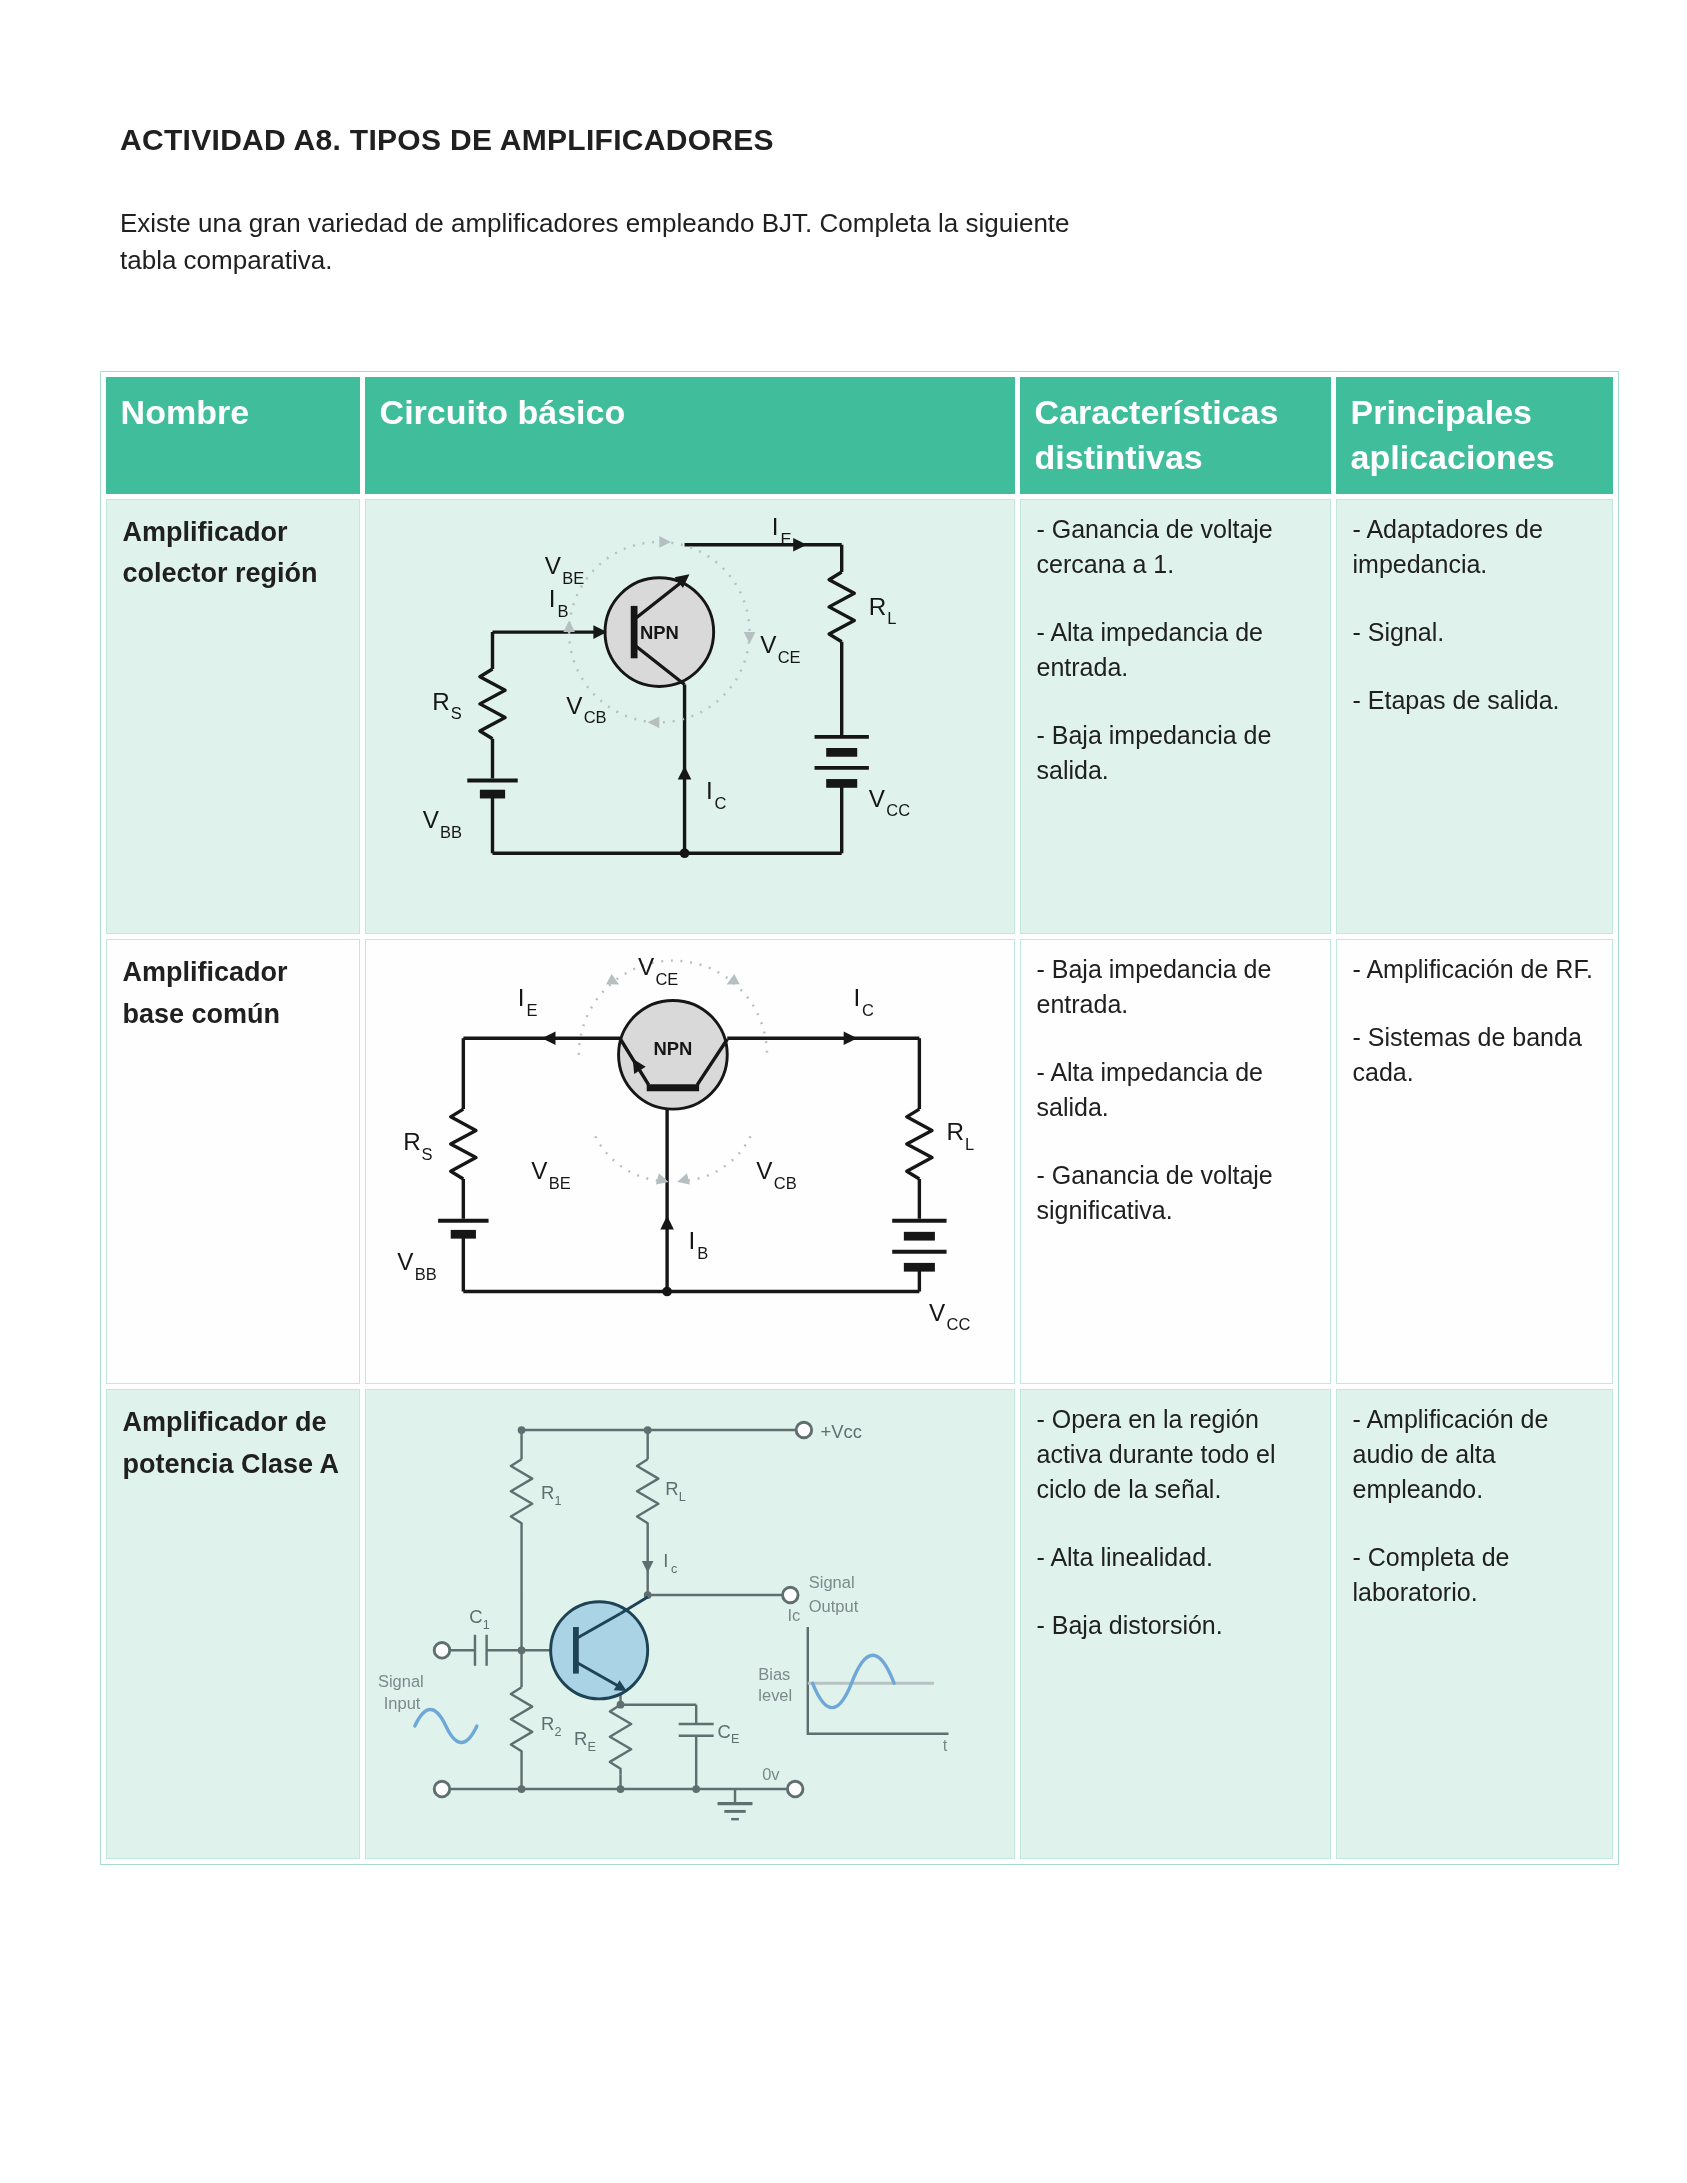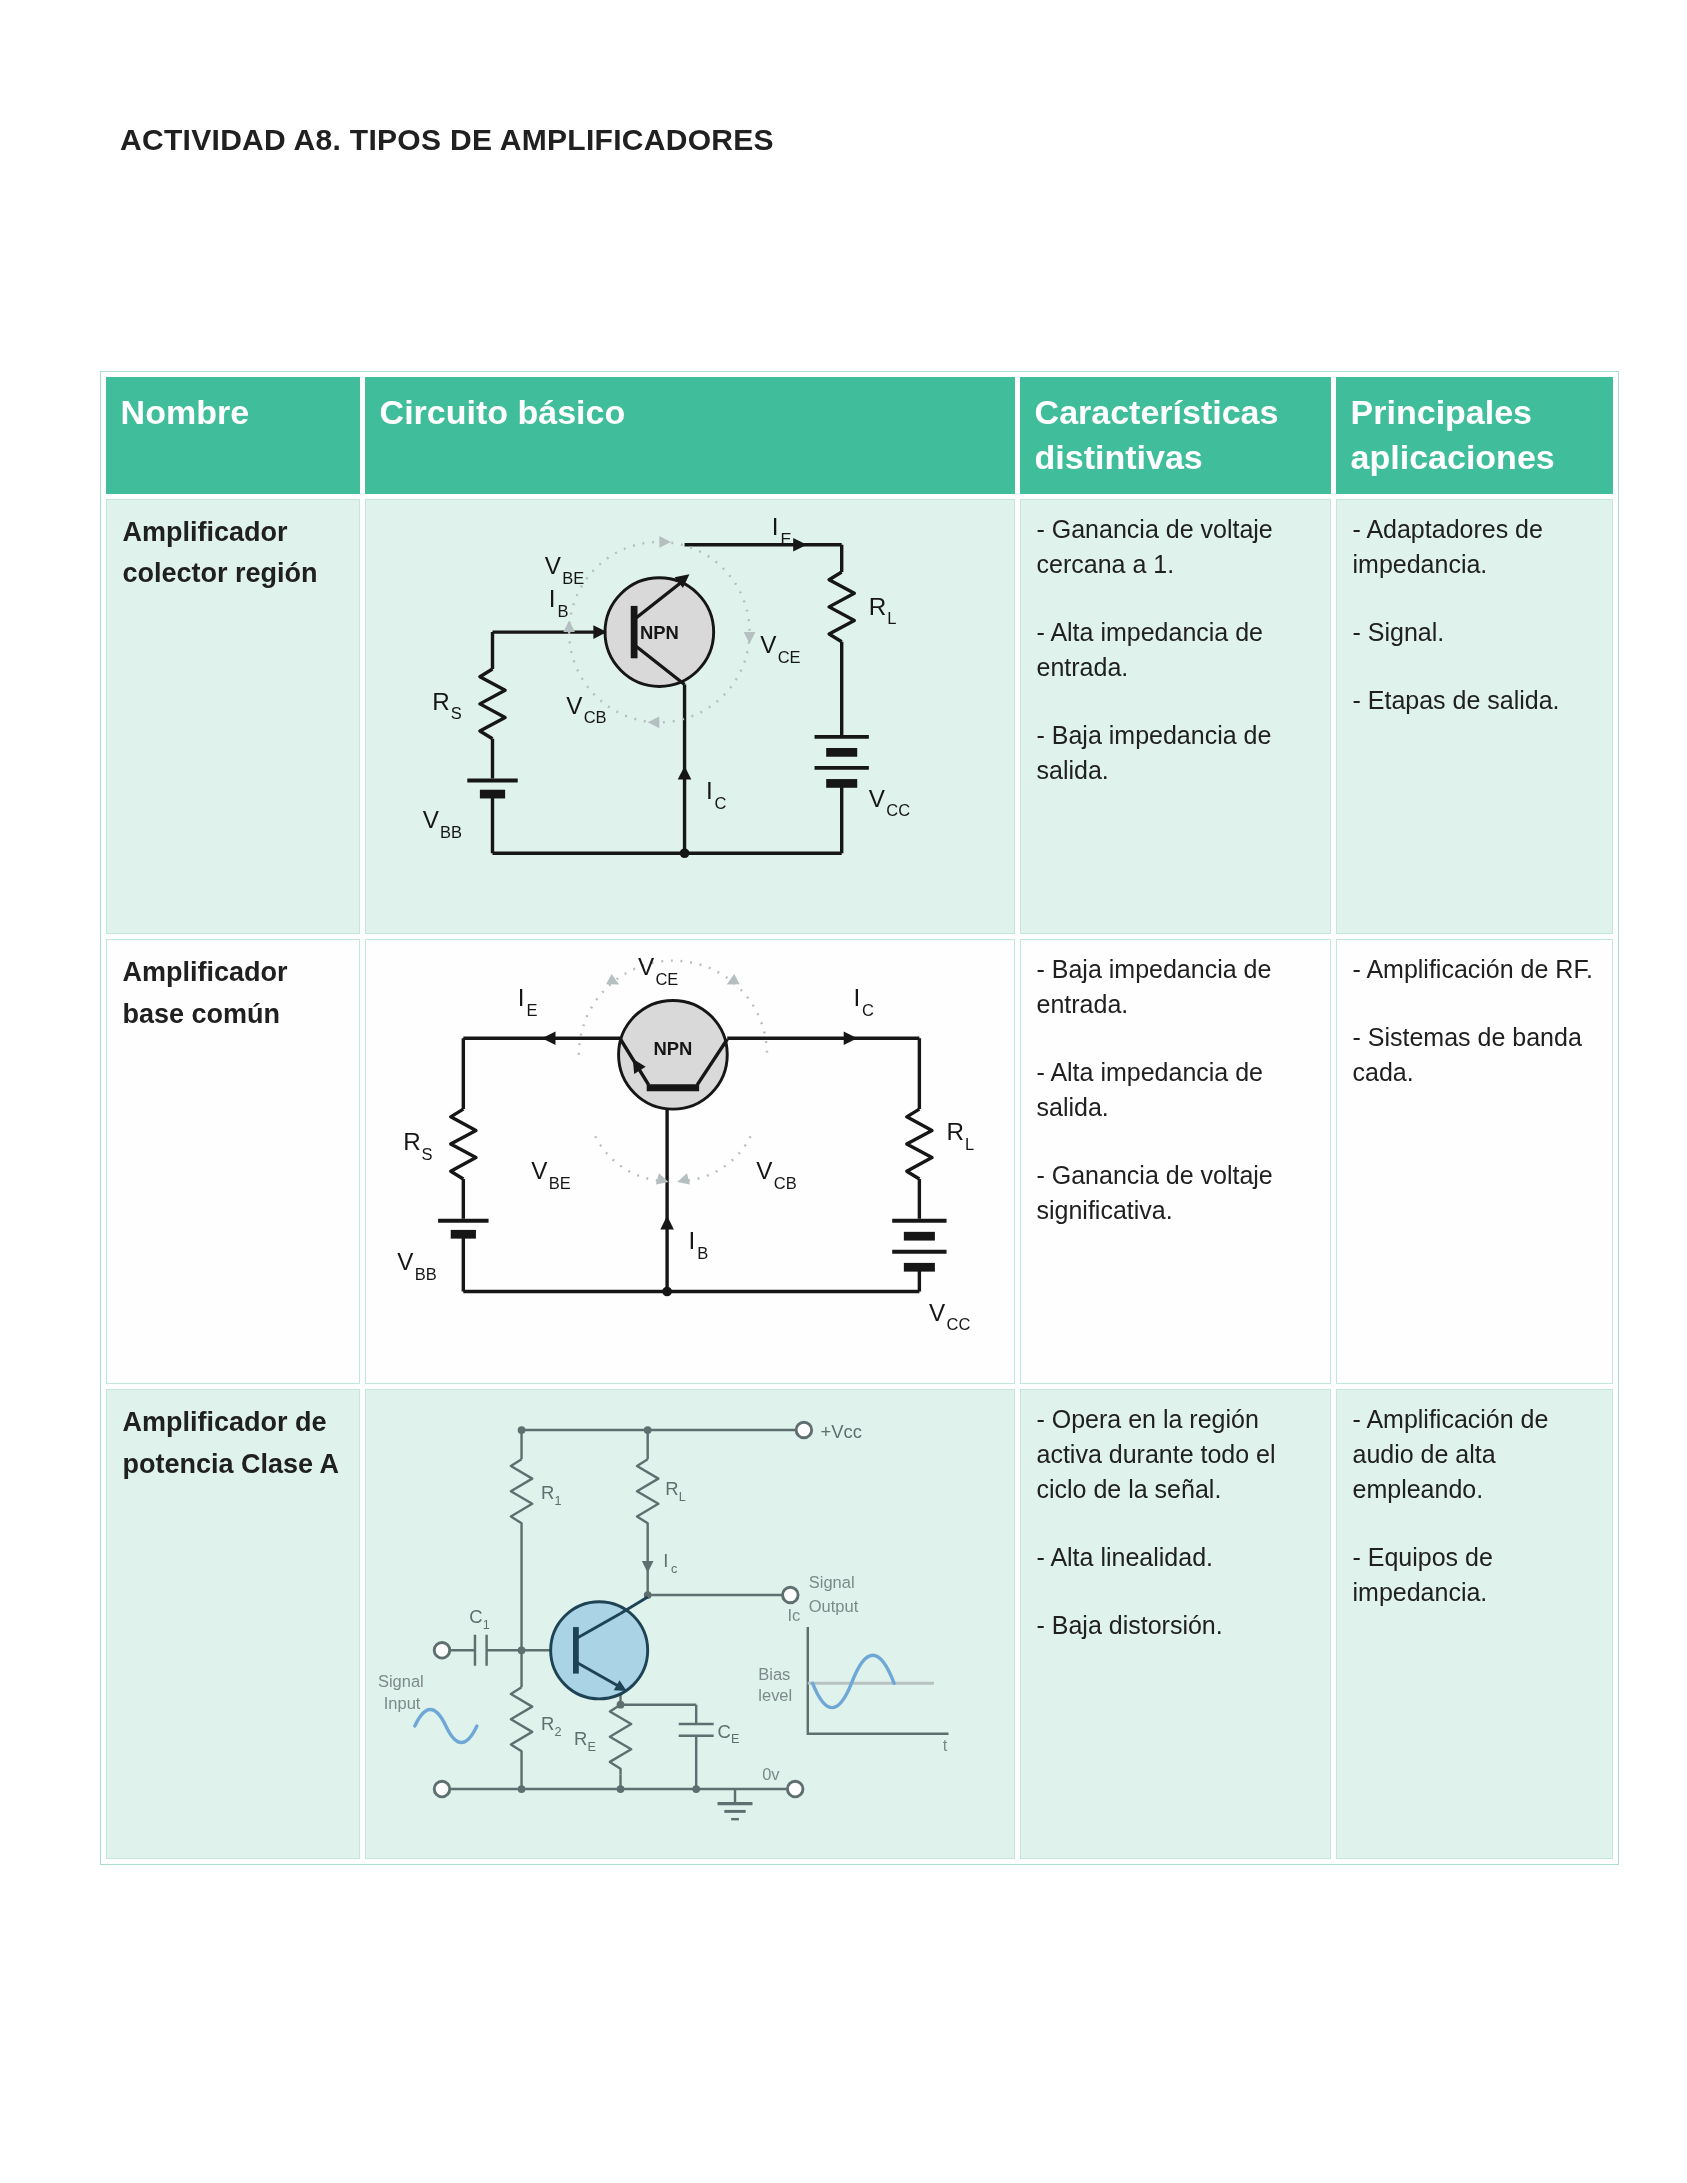--- a/index.html
+++ b/index.html
@@ -41,20 +41,21 @@
   svg.circ .term{stroke:var(--circuit-gray-ink,#5f6f6f);stroke-width:3;fill:#ffffff;}
   svg.circ .dot{fill:var(--circuit-gray-ink,#5f6f6f);}
   svg.circ .bdot{fill:var(--circuit-ink,#161616);}
 </style>
 </head>
 <body>
 
 <div class="page">
 
   <h1 class="title">ACTIVIDAD A8. TIPOS DE AMPLIFICADORES</h1>
+  <p class="intro">Existe una gran variedad de amplificadores empleando BJT. Completa la siguiente tabla comparativa.</p>
 
   <table class="cmp">
     <colgroup>
         <col style="width:254px">
         <col style="width:650px">
         <col style="width:311px">
         <col style="width:277px">
       </colgroup>
     <thead>
       <tr>
@@ -307,21 +308,21 @@
             </g>
           </svg>
         </td>
         <td class="cell-list">
           <p>- Opera en la región activa durante todo el ciclo de la señal.</p>
           <p>- Alta linealidad.</p>
           <p>- Baja distorsión.</p>
         </td>
         <td class="cell-list">
           <p>- Amplificación de audio de alta empleando.</p>
-          <p>- Equipos de impedancia.</p>
+          <p>- Completa de laboratorio.</p>
         </td>
       </tr>
 
 
     </tbody>
   </table>
 </div>
 
 
 </body></html>

